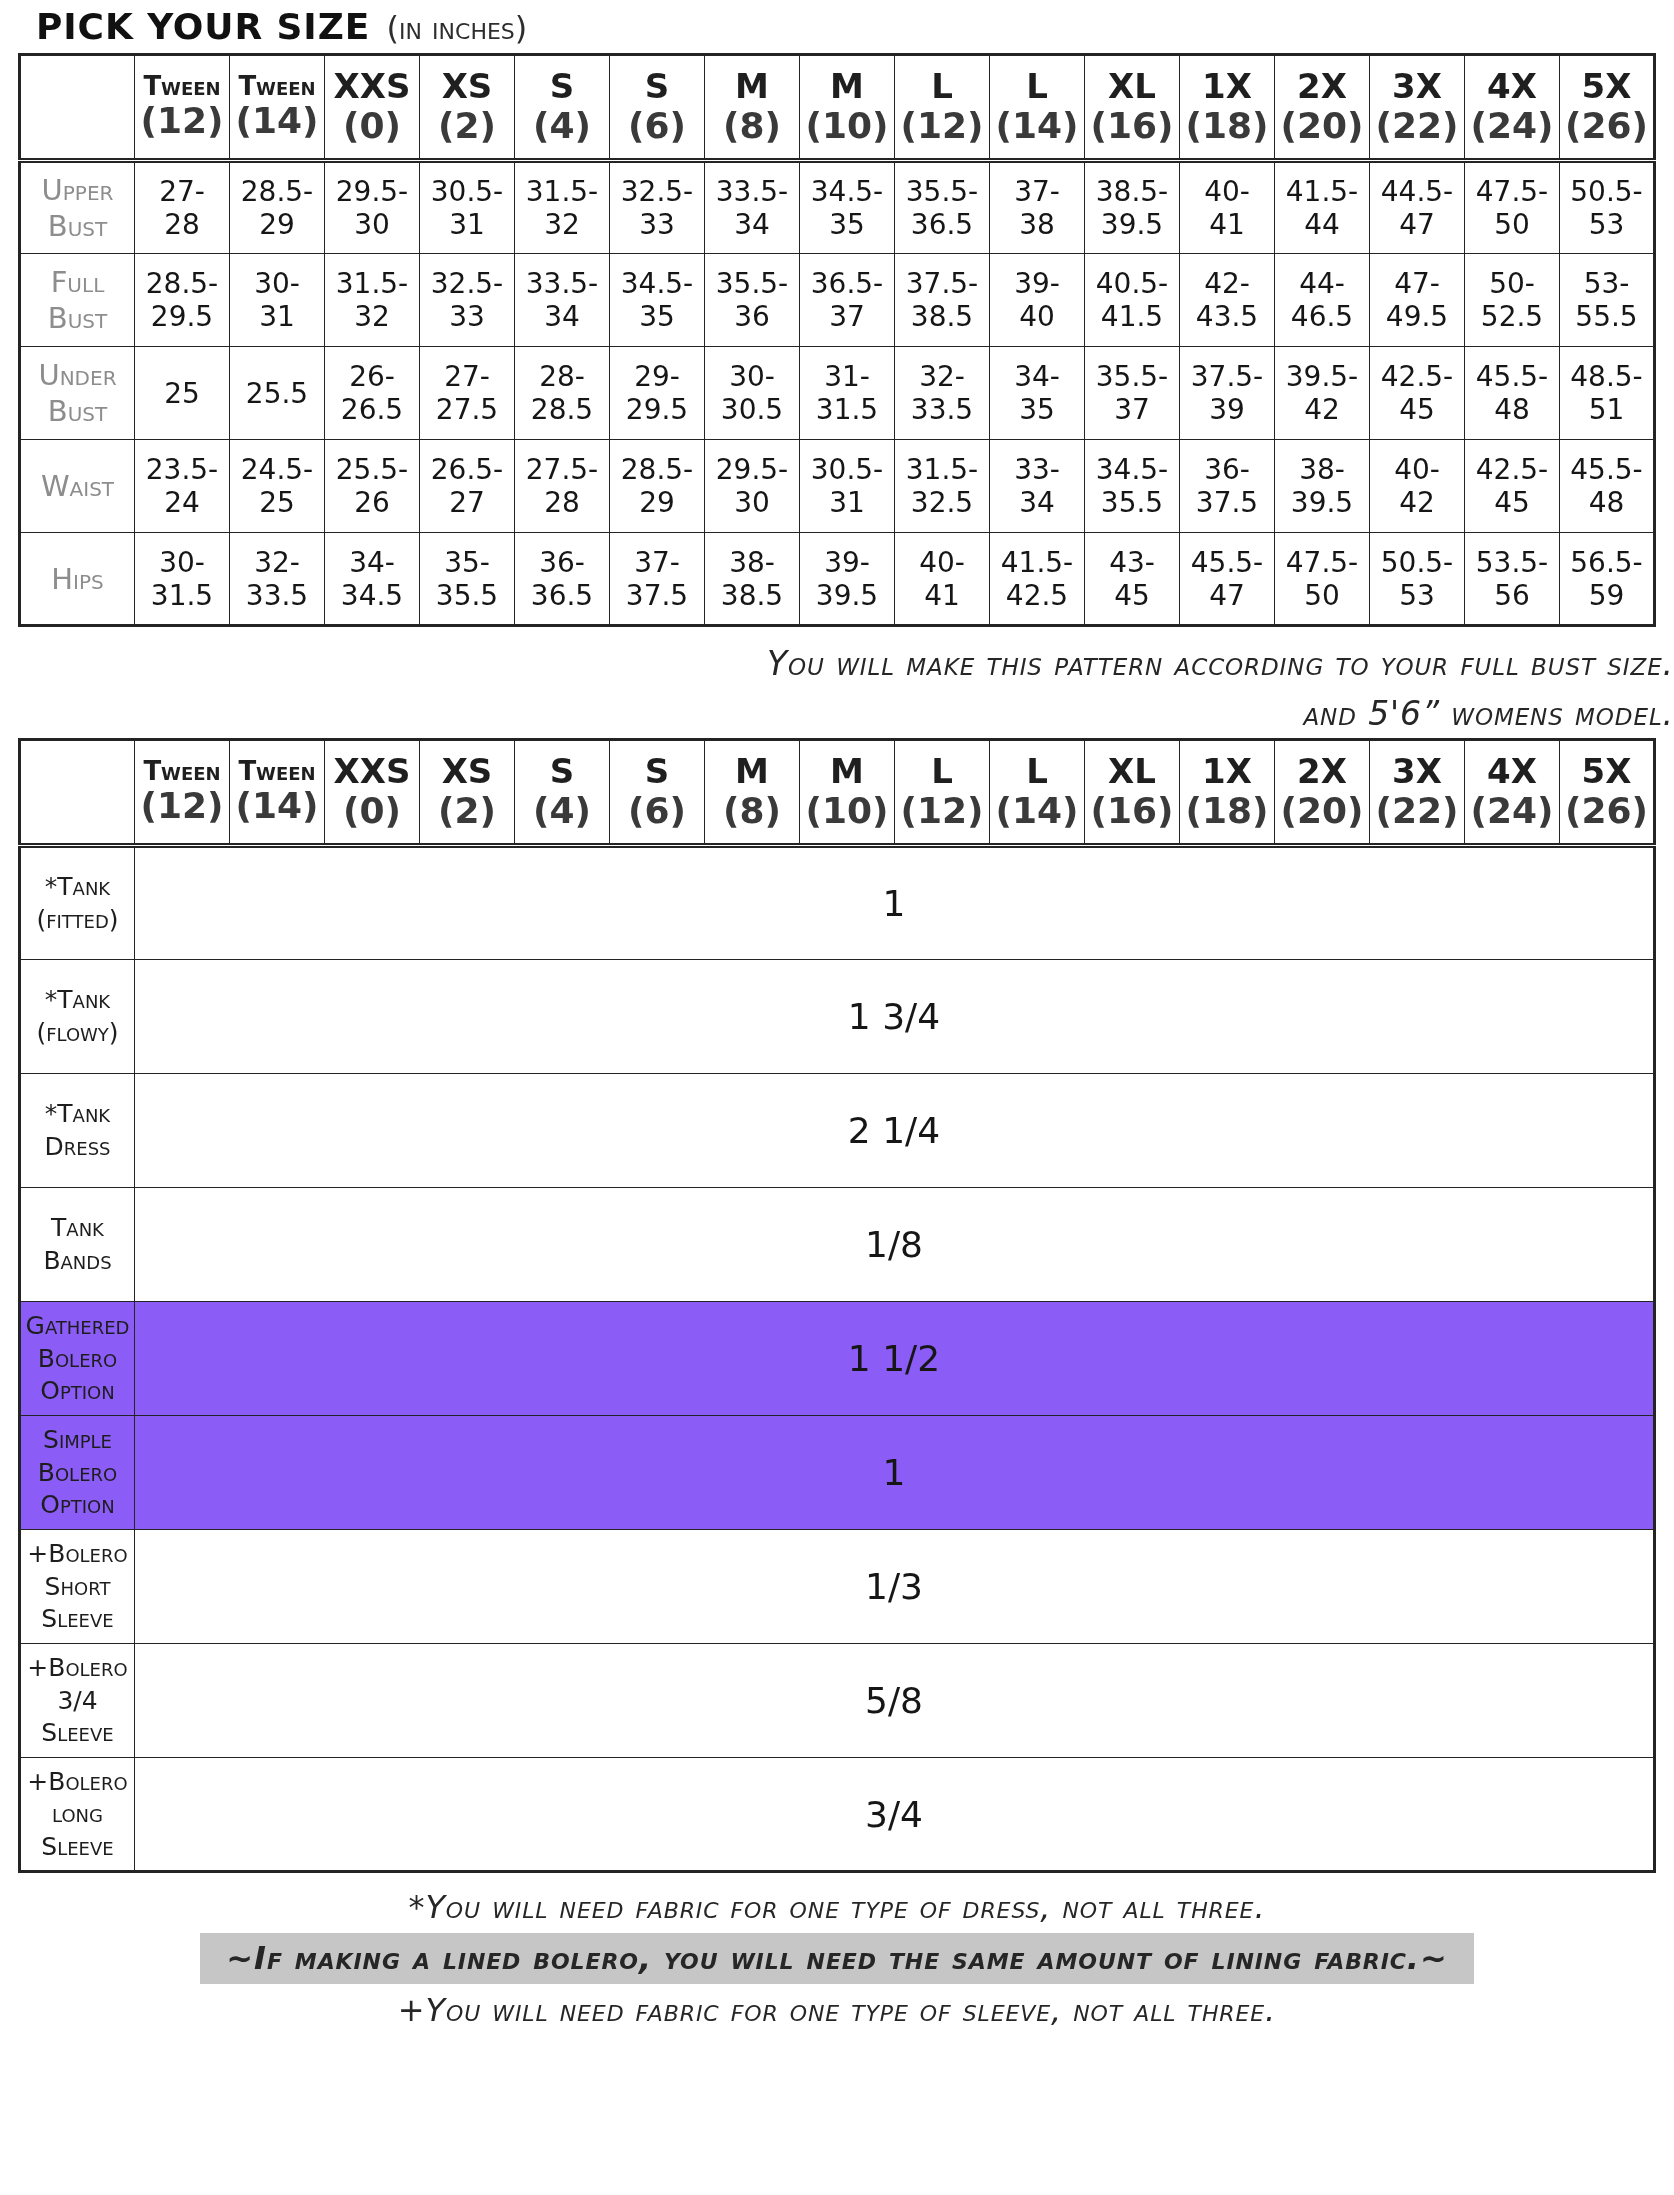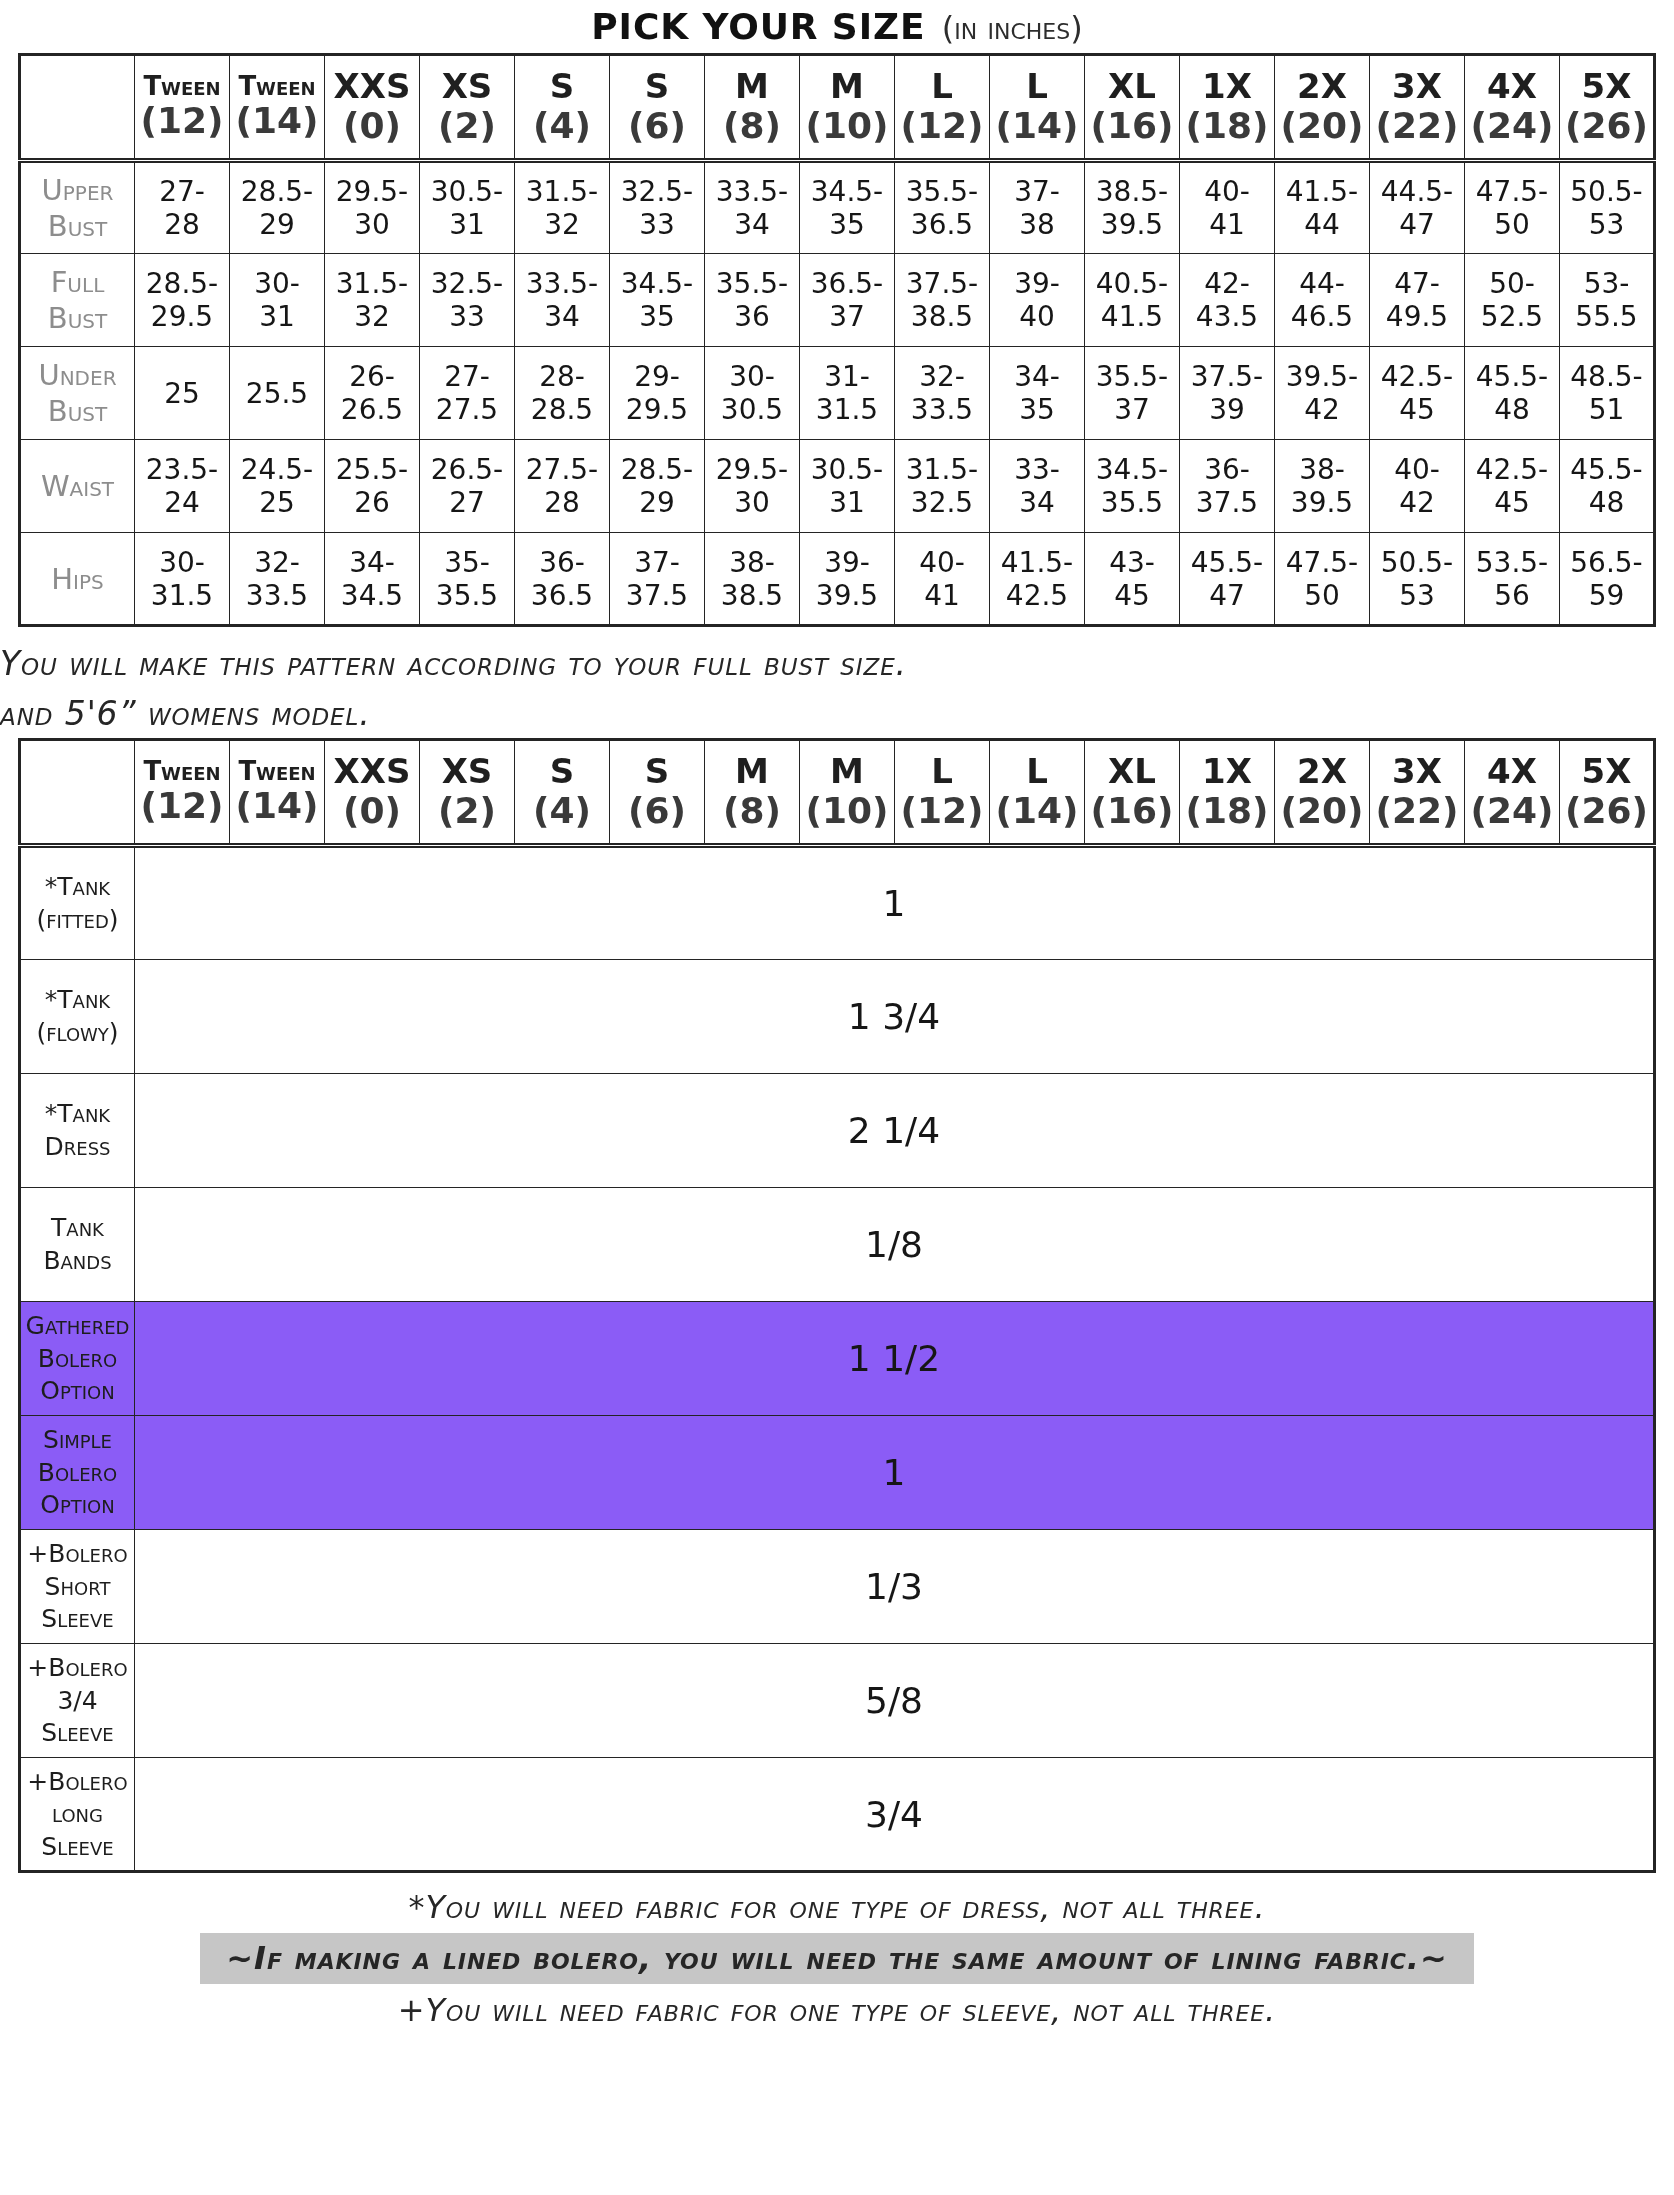--- a/index.html
+++ b/index.html
@@ -1,21 +1,21 @@
 <!DOCTYPE html>
 <html style="font-size:13.8px"><head>
 <meta charset="utf-8">
 <style>
   html,body { margin:0; padding:0; background:#ffffff; }
   .page {
     width:1674px; height:2196px; background:#ffffff; overflow:hidden;
     font-family:"DejaVu Sans", sans-serif; color:#1f1f1f; position:relative;
   }
   
-  .doc-title { text-align:center; padding-top:6.9px; line-height:1.1; margin-bottom:6.9px; }
+  .doc-title { padding-top:6.9px; line-height:1.1; margin-bottom:6.9px;padding-left:36px; }
   .doc-title .main { font-weight:bold; font-size:36px; letter-spacing:0.9px; color:#111; }
   .doc-title .sub  { font-size:32px; font-variant:small-caps; color:#2d2d2d; margin-left:12px; font-weight:normal; }
   .yard-title { margin-top:22.4px; margin-bottom:6.9px; }
 
   
   table.tbl {
     border-collapse:collapse; table-layout:fixed; margin:0 auto;
     width:1631px; background:#fff; border:3.4px solid #242424;padding-left:30px;
   }
   .tbl th, .tbl td {
@@ -30,21 +30,21 @@
   .size-tbl td { font-size:28px; line-height:1.18; color:#161616; }
   .rlabel { font-weight:normal; font-variant:small-caps; font-size:29px; line-height:1.25; color:#8d8d8d; }
 
   .yard-tbl tbody tr { height:114px; }
   .ylabel { font-weight:normal; font-variant:small-caps; font-size:25px; line-height:1.3; color:#1d1d1d; }
   .yval { font-size:36px; color:#161616; }
   .shaded th, .shaded td { background:#8b5cf6; }
 
   
   .note-block {
-    text-align:left; font-style:italic; font-variant:small-caps;
+    text-align:right; font-style:italic; font-variant:small-caps;
     font-size:33px; line-height:1.5; color:#262626; letter-spacing:0.9px;
     margin-top:12px;
   }
   .foot-block {
     text-align:center; font-style:italic; font-variant:small-caps;
     font-size:32px; line-height:1.45; color:#262626; letter-spacing:0.9px;
     margin-top:10.3px;
   }
   .band {
     display:inline-block; background:#c6c6c6; font-weight:bold;

